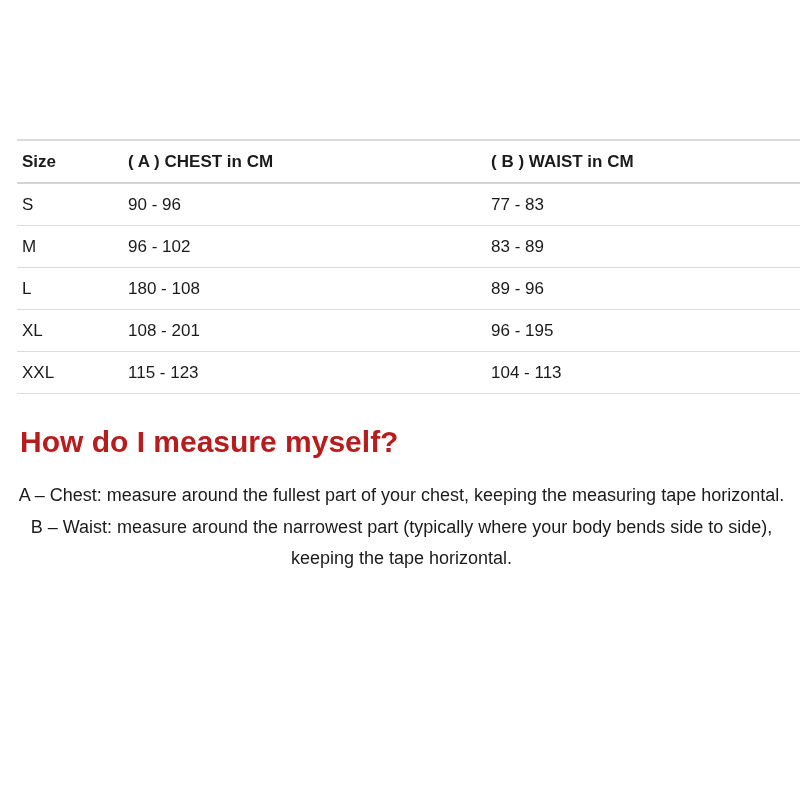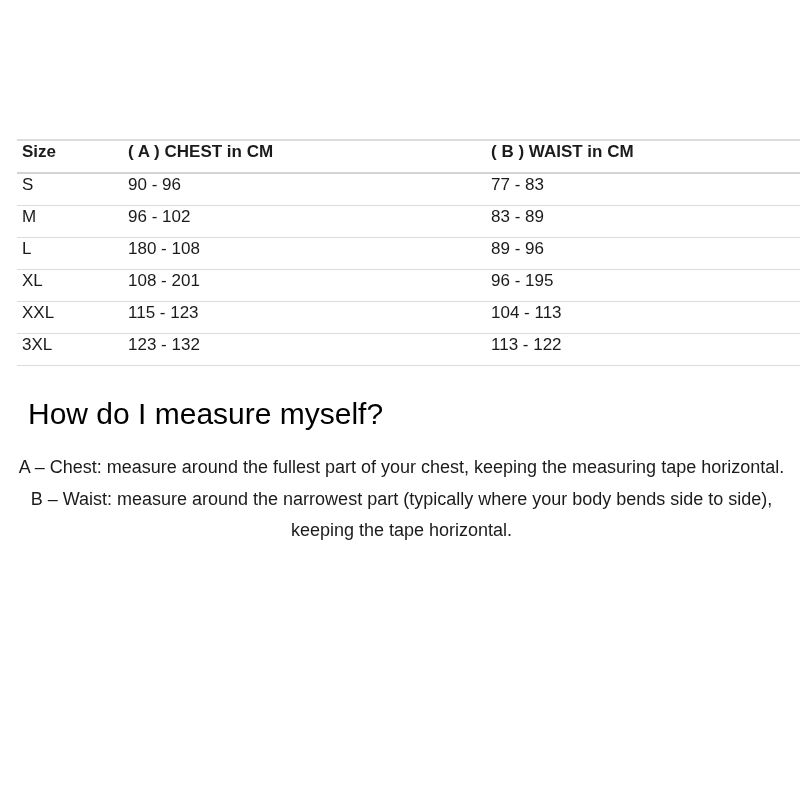--- a/index.html
+++ b/index.html
@@ -23,41 +23,41 @@
     border-top: 2px solid #dcdcdc;
     border-bottom: 1px solid #dcdcdc;
     table-layout: fixed;
   }
   table.size-chart th,
   table.size-chart td {
     text-align: left;
     vertical-align: middle;
     font-size: 17px;
     line-height: 21px;
-    padding: 0 8px 10px 5px;
+    padding: 10px 8px 10px 5px;
     white-space: nowrap;
     overflow: hidden;
   }
   table.size-chart th {
     font-weight: bold;
     border-bottom: 2px solid #d4d4d4;
   }
   table.size-chart th:nth-child(1),
   table.size-chart td:nth-child(1) { width: 93px; }
   table.size-chart th:nth-child(2),
   table.size-chart td:nth-child(2) { width: 350px; }
   table.size-chart tbody tr + tr td {
     border-top: 1px solid #dcdcdc;
   }
   h2.measure-heading {
     font-size: 30px;
-    font-weight: normal;
+    font-weight: bold;
     line-height: 36px;
-    margin: 30px 0 20px 11px;
-    color: #000000;
+    margin: 30px 0 20px 3px;
+    color: #b91c1c;
   }
   .measure-text {
     width: 768px;
     text-align: center;
   }
   .measure-text p {
     font-size: 18px;
     line-height: 31px;
     margin: 0 0 1px 1px;
     color: #1b1b1b;
@@ -95,25 +95,20 @@
         <tr>
           <td>XL</td>
           <td>108 - 201</td>
           <td>96 - 195</td>
         </tr>
         <tr>
           <td>XXL</td>
           <td>115 - 123</td>
           <td>104 - 113</td>
         </tr>
-        <tr>
-          <td>3XL</td>
-          <td>123 - 132</td>
-          <td>113 - 122</td>
-        </tr>
       </tbody>
   </table>
 
   <h2 class="measure-heading">How do I measure myself?</h2>
 
   <div class="measure-text">
     <p>A – Chest: measure around the fullest part of your chest, keeping the measuring tape horizontal.</p>
     <p>B – Waist: measure around the narrowest part (typically where your body bends side to side), keeping the tape horizontal.</p>
   </div>
 

